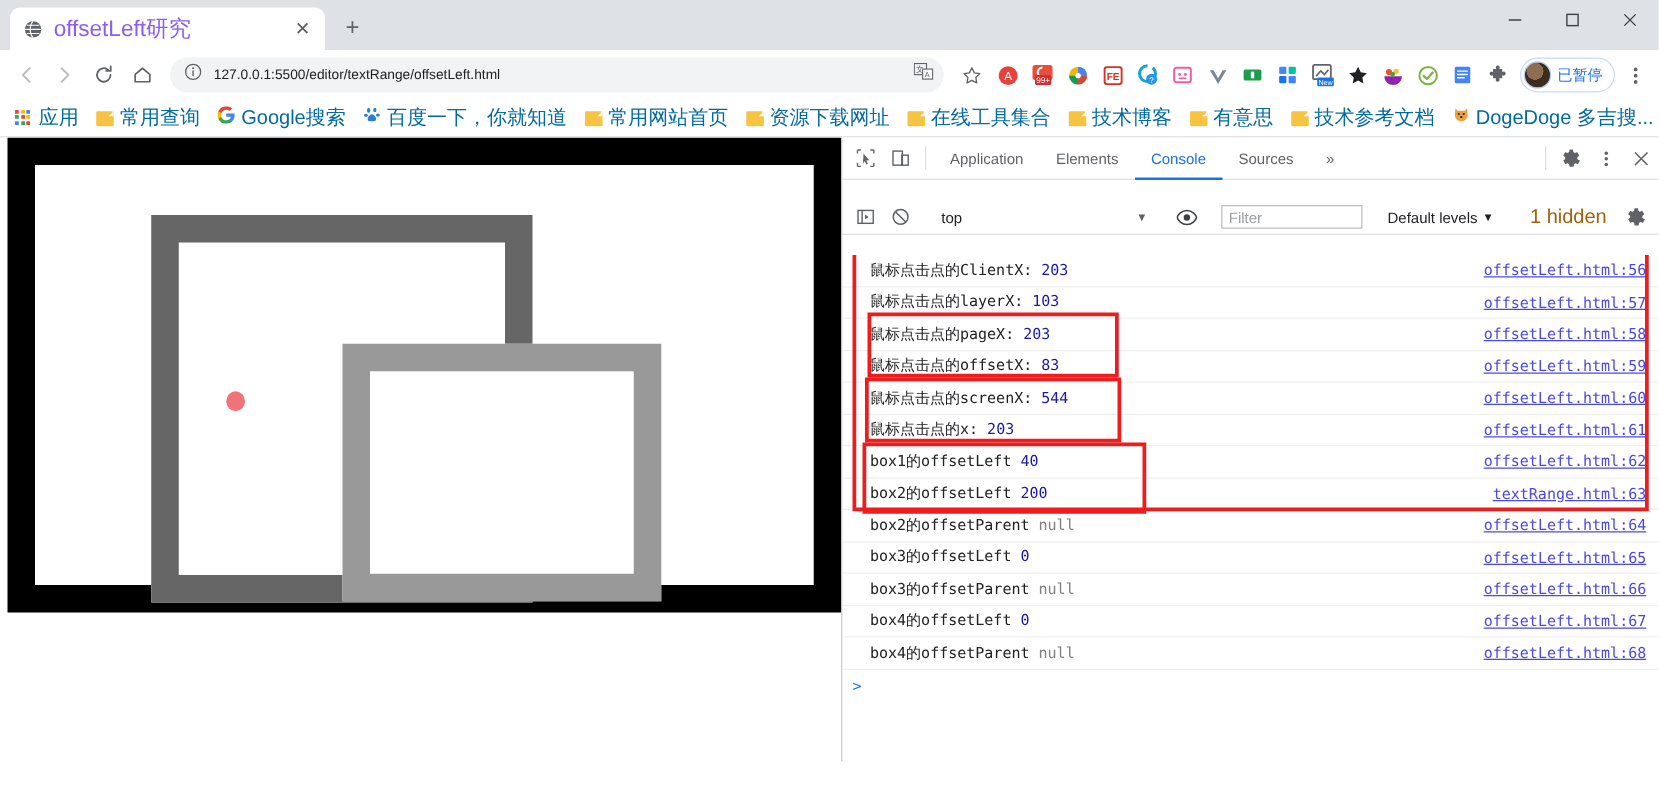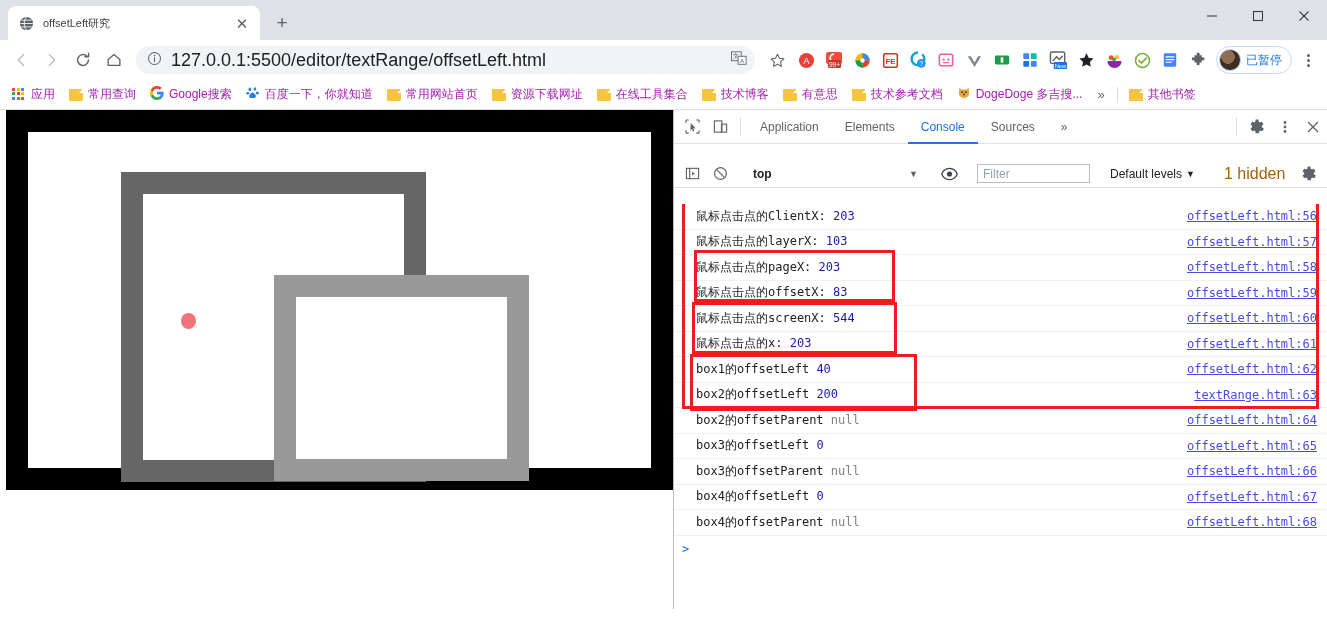--- a/index.html
+++ b/index.html
@@ -22,21 +22,21 @@
     width: 252px; height: 34px; background: #fff;
     border-radius: 8px 8px 0 0;
     display: flex; align-items: center;
     padding: 0 10px; gap: 9px; position: relative;
   }
   .tab-favicon {
     width: 16px; height: 16px; flex: 0 0 16px;
     display: flex; align-items: center; justify-content: center;
   }
   .tab-title {
-    flex: 1; font-size: 11px; color: #404040;
+    flex: 1; font-size: 18px; color: #8b5cf6;
     white-space: nowrap; overflow: hidden; text-overflow: ellipsis;
   }
   .tab-close {
     width: 16px; height: 16px; flex: 0 0 16px;
     display: flex; align-items: center; justify-content: center;
     color: #5f6368; font-size: 15px; line-height: 1;
   }
   .newtab {
     width: 28px; height: 28px; margin: 0 0 3px 8px;
     display: flex; align-items: center; justify-content: center;
@@ -60,21 +60,21 @@
     width: 30px; height: 30px; display: flex; align-items: center;
     justify-content: center; border-radius: 50%; flex: 0 0 30px;
   }
   .navbtn.disabled { opacity: .42; }
   .omnibox {
     flex: 1; height: 28px; background: #f1f3f4; border-radius: 14px;
     display: flex; align-items: center; padding: 0 8px 0 11px;
     margin: 0 6px; gap: 9px; min-width: 0;
   }
   .omnibox-url {
-    flex: 1; font-size: 18px; color: #202124; white-space: nowrap;
+    flex: 1; font-size: 11px; color: #202124; white-space: nowrap;
     overflow: hidden; text-overflow: ellipsis;
   }
   .ext-row { display: flex; align-items: center; gap: 2px; }
   .exticon {
     width: 26px; height: 26px; display: flex; align-items: center;
     justify-content: center; position: relative; flex: 0 0 26px;
   }
   .profile {
     display: flex; align-items: center; gap: 5px; height: 28px;
     border: 1px solid #c6dafc; border-radius: 14px; padding: 0 9px 0 2px;
@@ -94,21 +94,21 @@
 
   
   .bookmarks {
     height: 30px; background: #fff; display: flex; align-items: center;
     padding: 0 6px; gap: 2px; border-bottom: 1px solid #dadce0; overflow: hidden;
   }
   .bm {
     display: flex; align-items: center; gap: 5px; padding: 3px 6px;
     border-radius: 4px; white-space: nowrap; flex: 0 0 auto;
   }
-  .bm-label { font-size: 12px; color: #a21caf; }
+  .bm-label { font-size: 16px; color: #0369a1; }
   .bm-folder {
     width: 14px; height: 12px; background: #f6c343; border-radius: 1px 2px 1px 1px;
     position: relative; flex: 0 0 14px;
   }
   .bm-folder::after {
     content: ""; position: absolute; right: 0; top: 0;
     border-width: 0 0 4px 4px; border-style: solid;
     border-color: transparent transparent #fff transparent;
   }
   .apps-grid {
@@ -172,21 +172,21 @@
   }
   .dt-spacer { flex: 1; }
   .dt-filterbar {
     height: 28px; display: flex; align-items: center; gap: 0;
     border-bottom: 1px solid #e0e0e0; padding-left: 4px;
   }
   .dt-ctx {
     display: flex; align-items: center; width: 175px;
     font-size: 12px; color: #202124; padding-left: 6px;
   }
-  .dt-ctx-label { flex: 1; font-weight: bold; }
+  .dt-ctx-label { flex: 1; }
   .dt-filterinput {
     width: 113px; height: 19px; border: 1px solid #bdbdbd; background: #fff;
     font-size: 12px; color: #9aa0a6; padding: 0 5px;
     display: flex; align-items: center; margin: 0 14px;
   }
   .dt-levels { font-size: 12px; color: #202124; display: flex; align-items: center; gap: 4px; padding: 0 6px; }
   .dt-hidden { font-size: 16px; color: #a16207; padding: 0 10px; }
 
   .console-body { flex: 1; overflow: hidden; position: relative; }
   .log-row {

